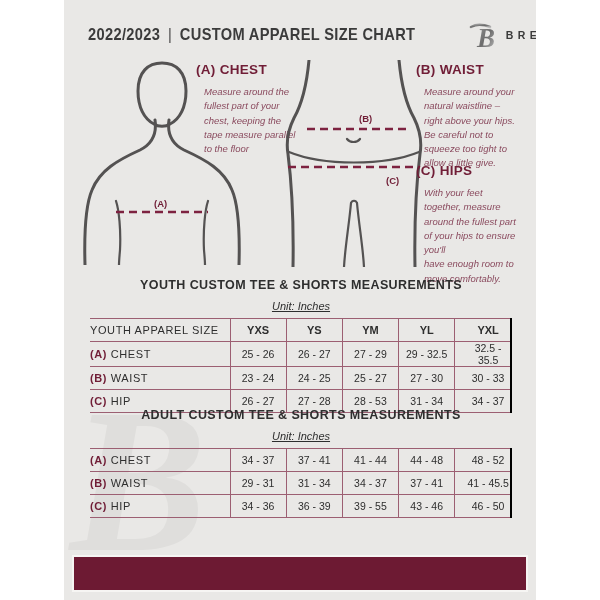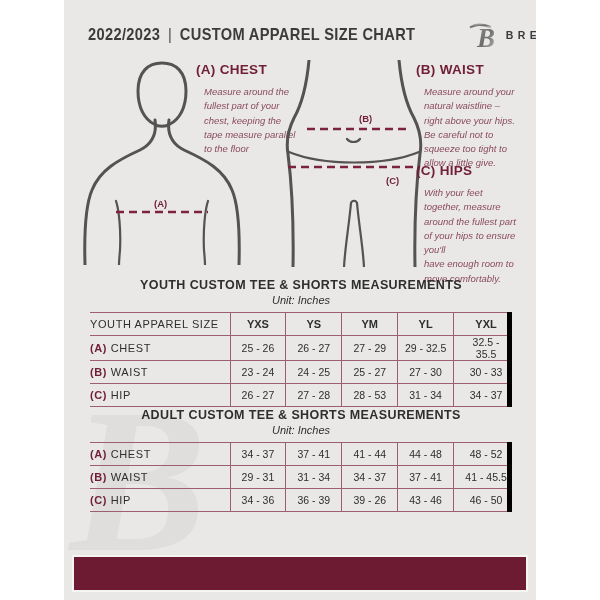--- a/index.html
+++ b/index.html
@@ -23,27 +23,27 @@
   .inst p{margin:8px;font-size:9.5px;line-height:1.5;font-style:italic;color:#8a4a5e;white-space:pre-line;}
   .inst-a{left:132px;top:62px;width:112px;}
   .inst-b{left:352px;top:62px;width:108px;}
   .inst-c{left:352px;top:163px;width:112px;}
 
   
   .tbl-block{position:absolute;left:26px;width:422px;text-align:center;z-index:1;}
   .tbl-block.youth{top:278px;}
   .tbl-block.adult{top:408px;}
   .tbl-title{font-size:12.5px;font-weight:700;color:#2e2e2e;letter-spacing:0.4px;}
-  .tbl-unit{font-size:11px;font-style:italic;color:#2e2e2e;margin-top:2px;}
+  .tbl-unit{font-size:11px;font-style:italic;color:#2e2e2e;margin-top:8px;text-decoration:underline;}
   table.size-table{width:422px;border-collapse:collapse;table-layout:fixed;margin-top:6px;}
   col.c-label{width:140px;}
   .size-table th,.size-table td{height:22px;padding:0;background:transparent;
     border-top:1px solid #9c5f72;border-bottom:1px solid #9c5f72;color:#2e2e2e;}
   .size-table .val{border-left:1px solid #9c5f72;text-align:center;font-size:10.5px;margin-top:48px;}
-  .size-table .val:last-child{border-right:5px solid #000000;padding-left:11px;}
+  .size-table .val:last-child{border-right:2px solid #000000;padding-left:11px;}
   .size-table tr.hdr .val{font-weight:700;font-size:11px;}
   .label-cell{text-align:left;padding-left:14px;font-size:11px;letter-spacing:0.6px;font-weight:400;}
   .pfx{color:#701d36;font-weight:700;}
 
   
   .watermark{position:absolute;left:6px;top:378px;font-family:"Liberation Serif",serif;
     font-style:italic;font-weight:700;font-size:205px;line-height:1;color:#dfdedc;z-index:0;
     user-select:none;}
   .footer-bar{position:absolute;left:8px;top:555px;width:452px;height:33px;
     background:#6d1a33;border:2px solid #f6f5f3;z-index:3;}
@@ -209,21 +209,21 @@
           <td class="val">29 - 31</td>
           <td class="val">31 - 34</td>
           <td class="val">34 - 37</td>
           <td class="val">37 - 41</td>
           <td class="val">41 - 45.5</td>
         </tr>
         <tr>
           <td class="label-cell"><span class="pfx">(C)</span> <span>HIP</span></td>
           <td class="val">34 - 36</td>
           <td class="val">36 - 39</td>
-          <td class="val">39 - 26</td>
+          <td class="val">39 - 55</td>
           <td class="val">43 - 46</td>
           <td class="val">46 - 50</td>
         </tr>
       </tbody>
         </table>
     </div>
 
     <div class="footer-bar"></div>
 
   </div>

